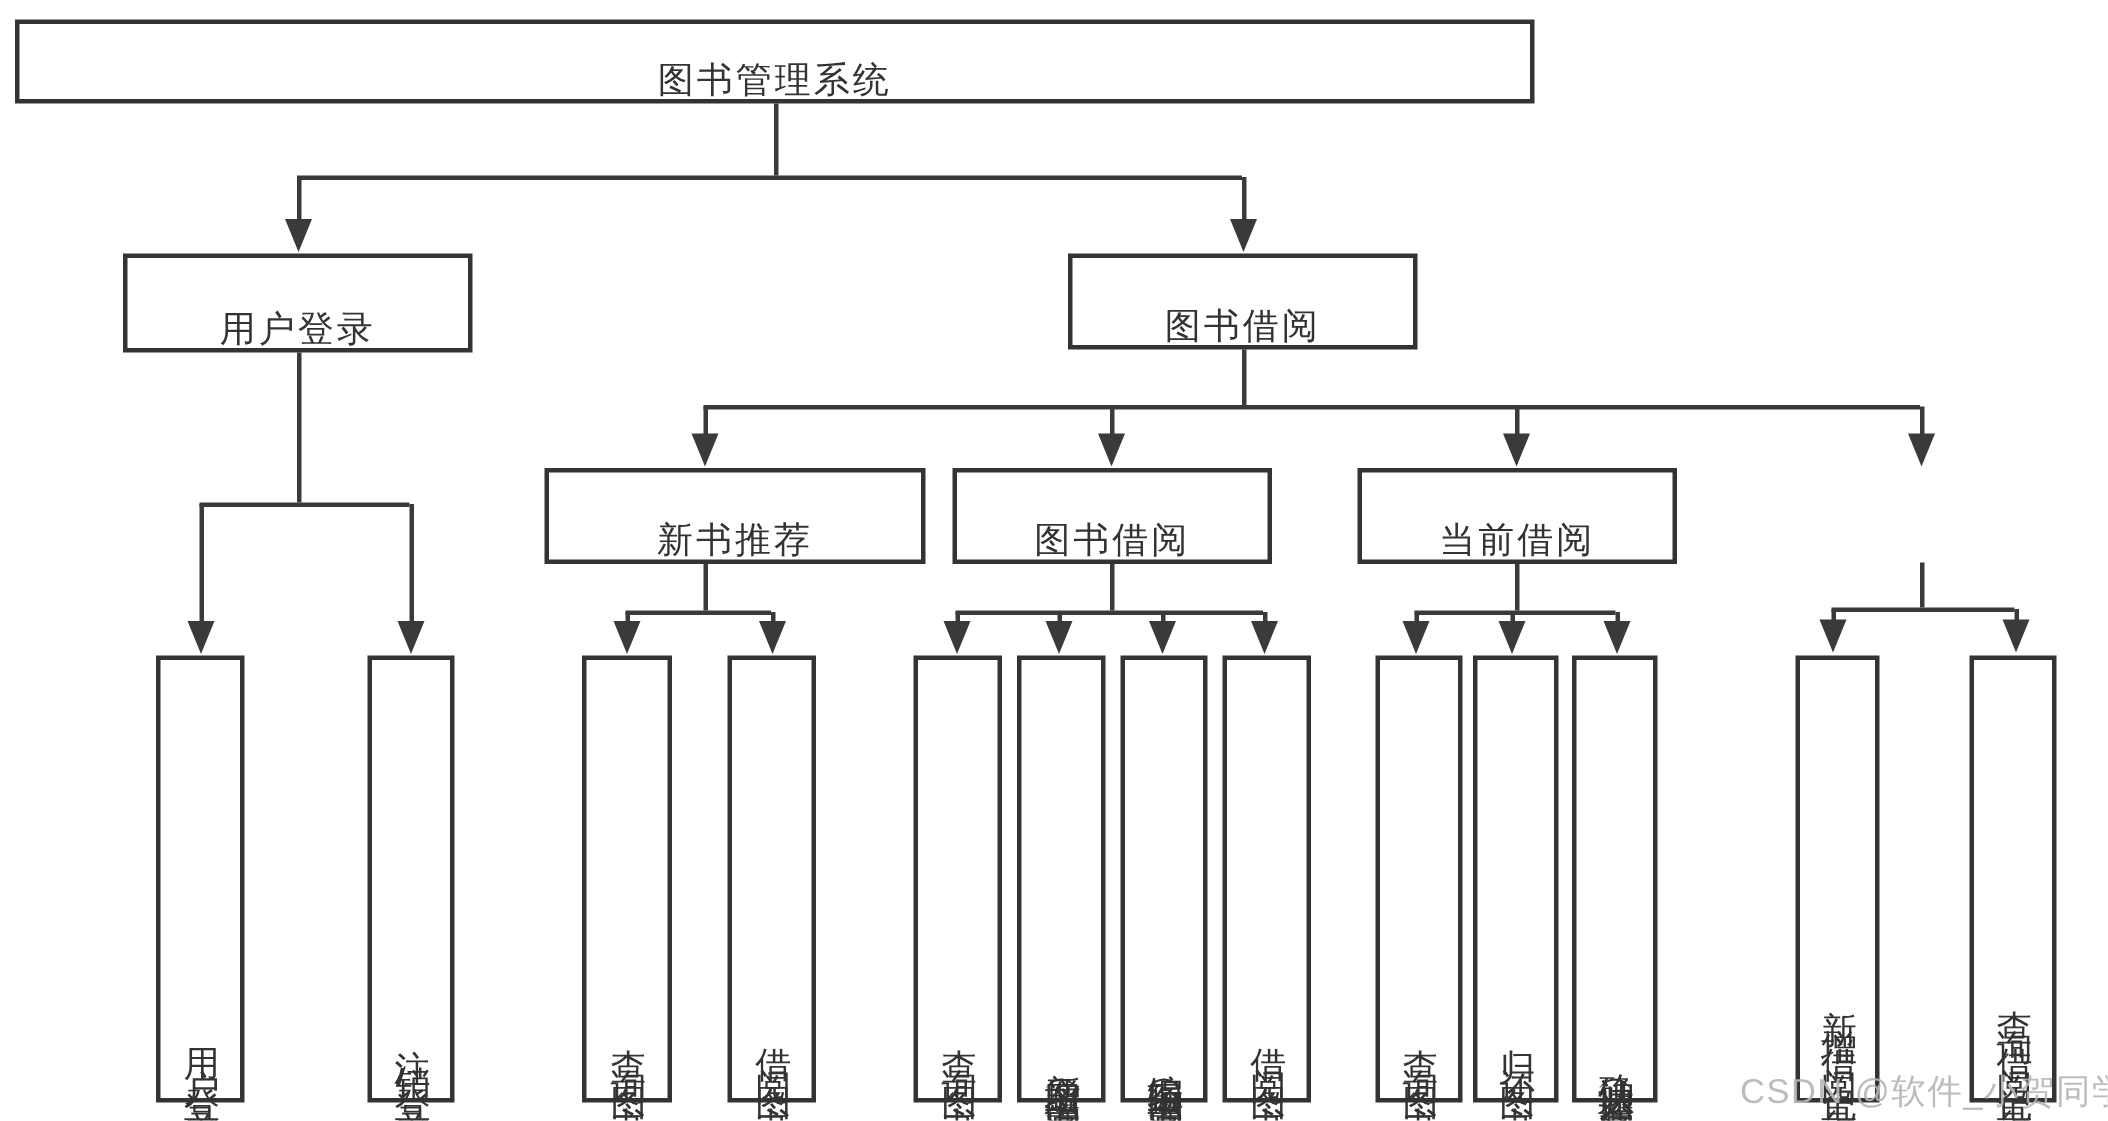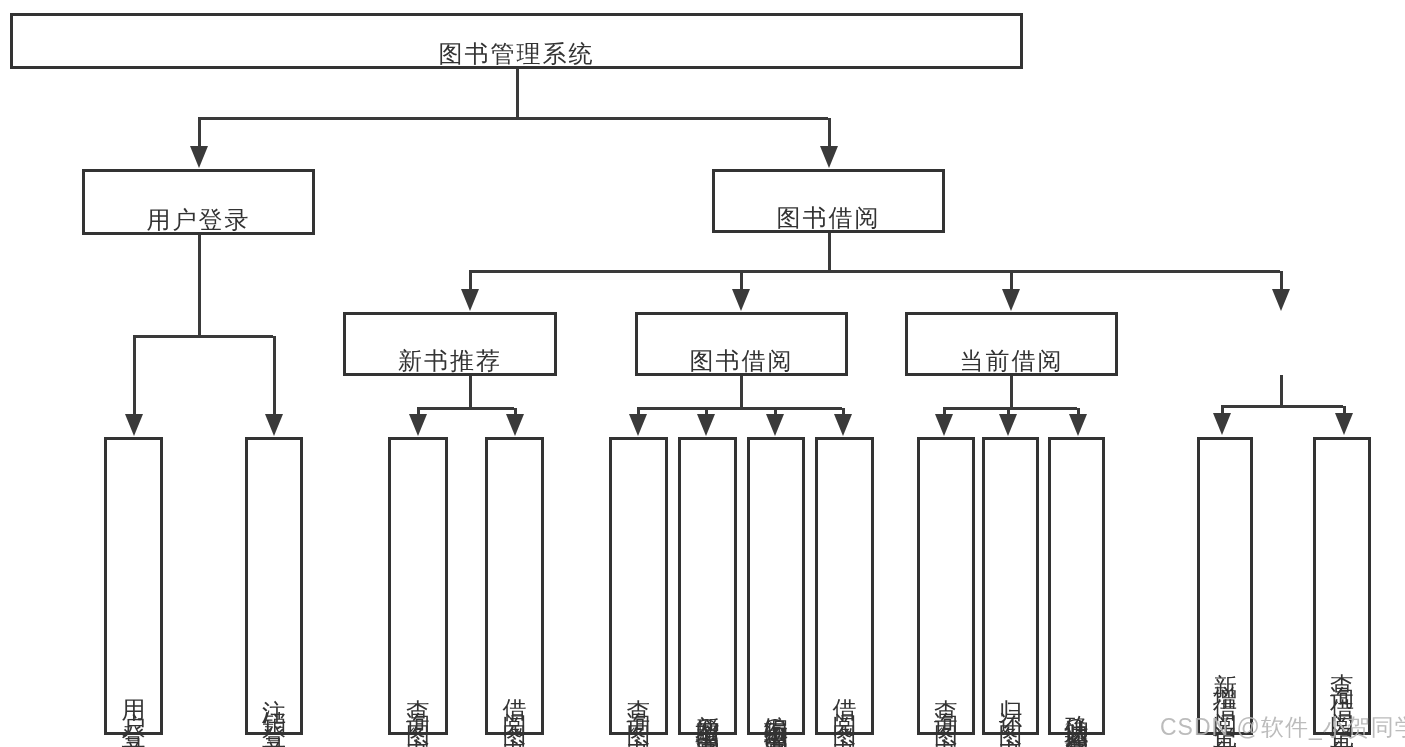--- a/index.html
+++ b/index.html
@@ -127,21 +127,21 @@
     <div class="arrowhead" style="left: 1335px; top: 413px;"></div>
     <div class="node h" style="left: 10px; top: 13px; width: 1013px; height: 56px;">
       <span class="lbl">图书管理系统</span>
     </div>
     <div class="node h" style="left: 82px; top: 169px; width: 233px; height: 66px;">
       <span class="lbl">用户登录</span>
     </div>
     <div class="node h" style="left: 712px; top: 169px; width: 233px; height: 64px;">
       <span class="lbl">图书借阅</span>
     </div>
-    <div class="node h" style="left: 343px; top: 312px; width: 214px; height: 64px;">
+    <div class="node h" style="left: 363px; top: 312px; width: 254px; height: 64px;">
       <span class="lbl">新书推荐</span>
     </div>
     <div class="node h" style="left: 905px; top: 312px; width: 213px; height: 64px;">
       <span class="lbl">当前借阅</span>
     </div>
     <div class="node h" style="left: 635px; top: 312px; width: 213px; height: 64px;">
       <span class="lbl">图书借阅</span>
     </div>
     <div class="node v" style="left: 104px; top: 437px; width: 59px; height: 298px;">
       <span class="lbl" style="letter-spacing: 13px;">用户登录</span>

